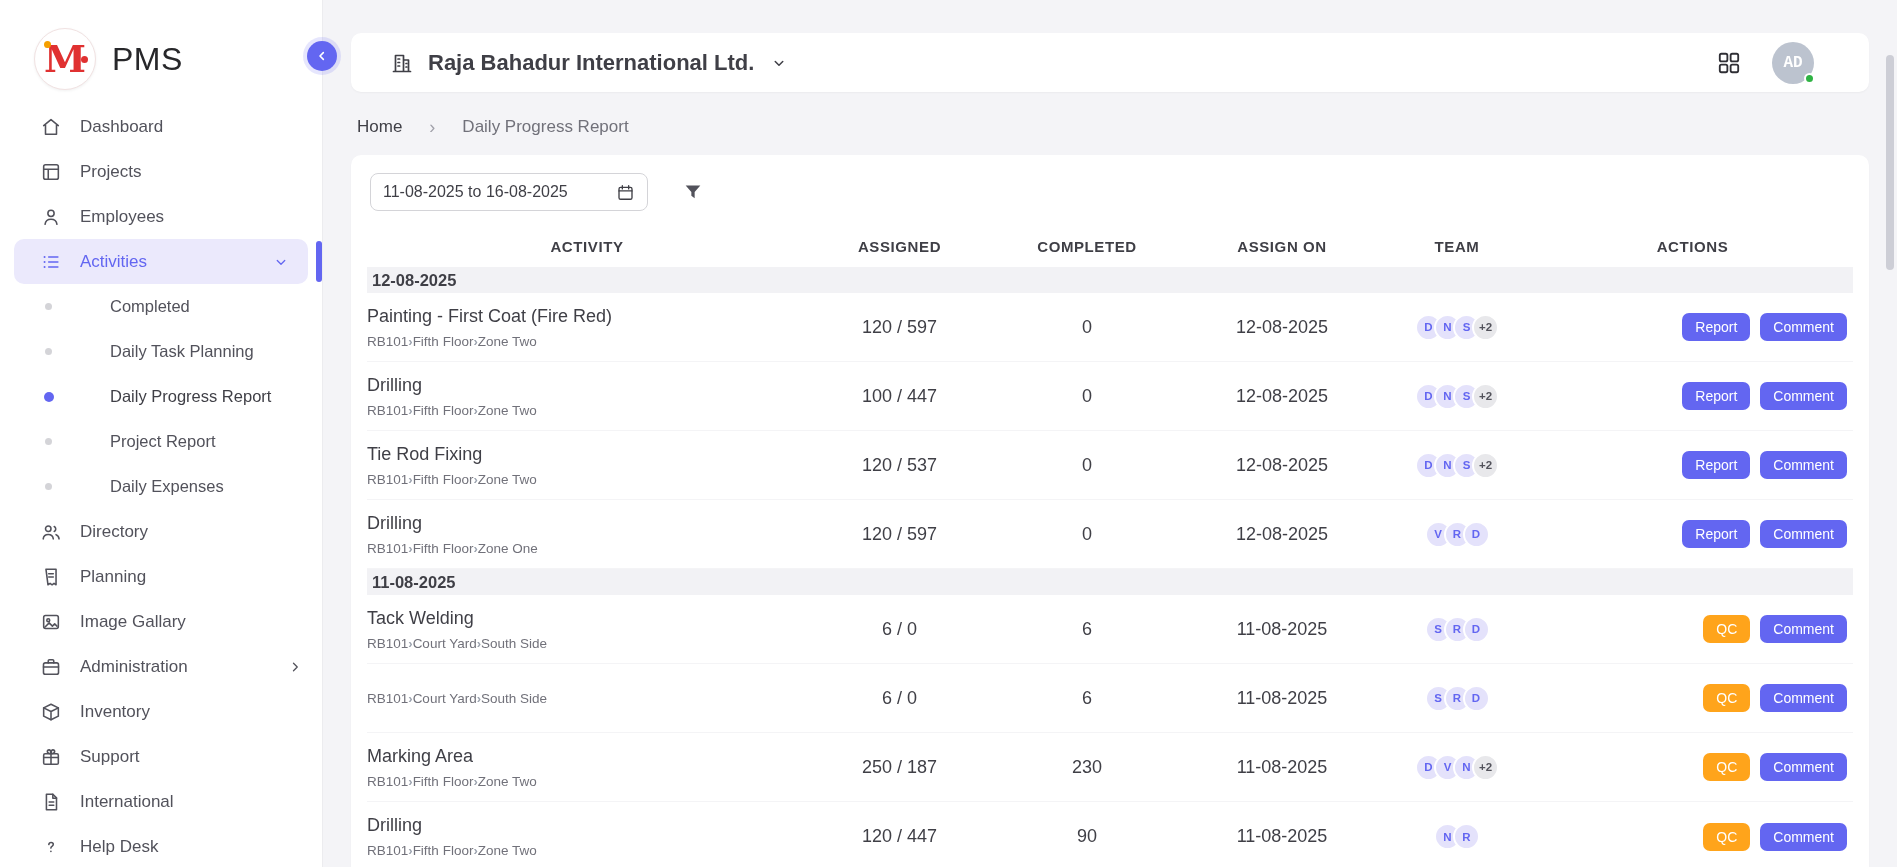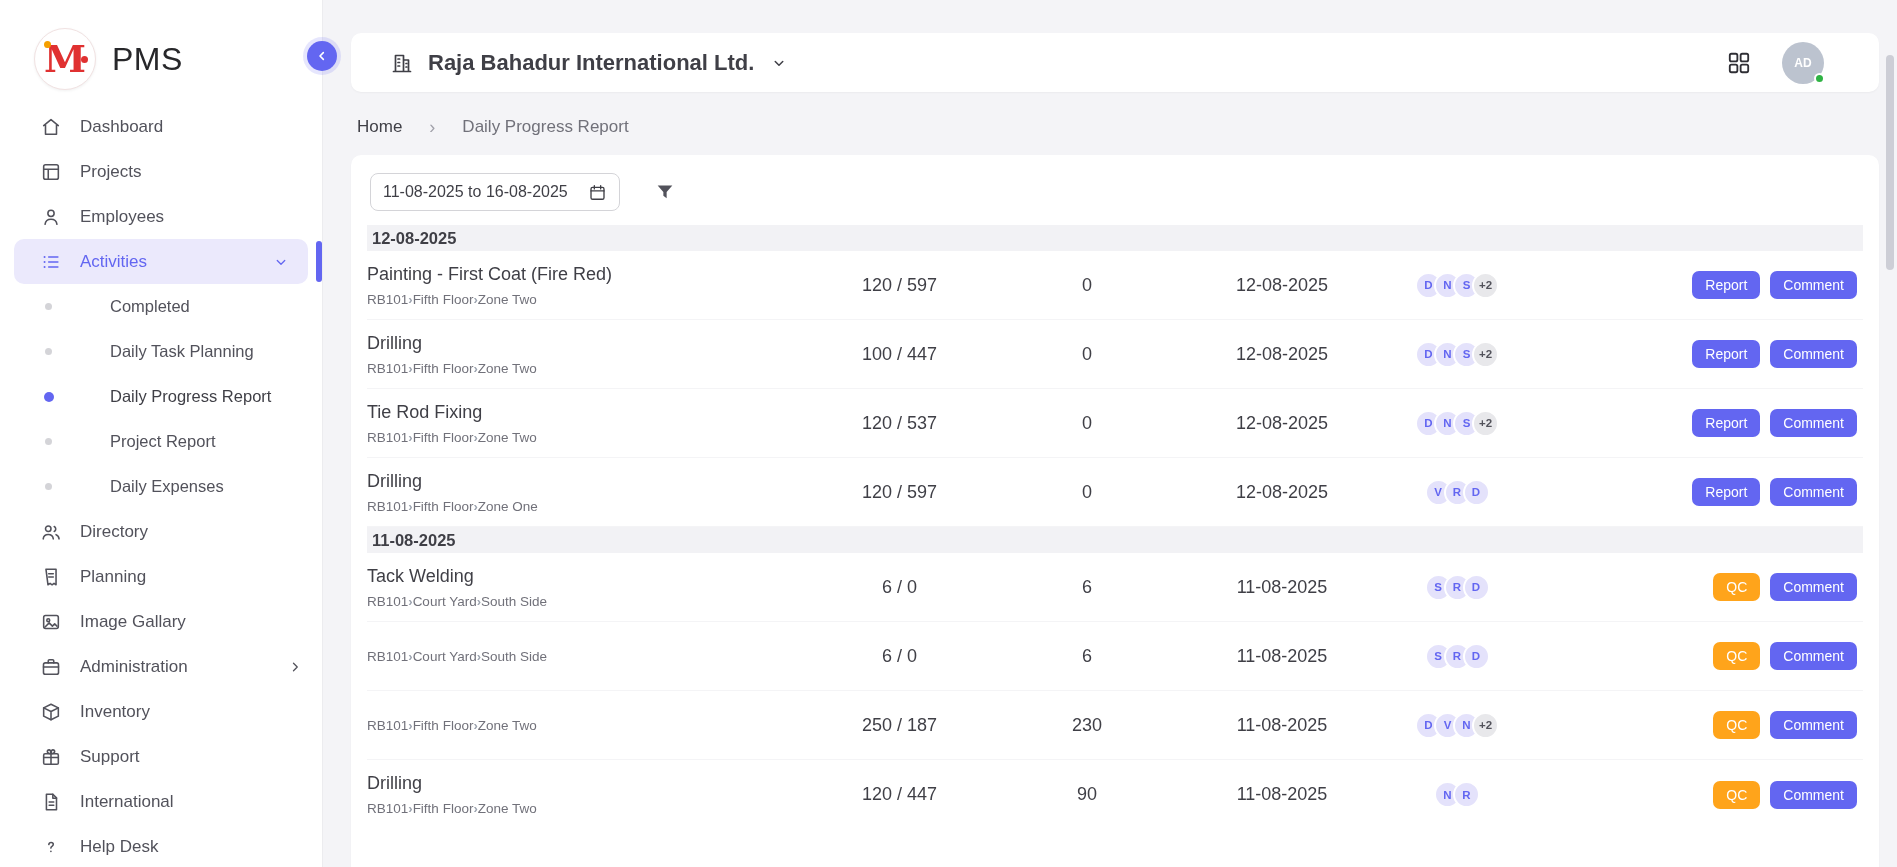--- a/index.html
+++ b/index.html
@@ -34,42 +34,42 @@
   .sdot { width:7px; height:7px; border-radius:50%; background:#d4d4d8; flex-shrink:0; }
   .smi.active { color:#3f3f46; font-weight:500; }
   .smi.active .sdot { width:10px; height:10px; background:var(--accent); margin:0 -1.5px; }
 
   .collapse-btn { position:absolute; left:307px; top:41px; width:30px; height:30px; border-radius:50%;
                   background:var(--accent); border:none; color:#fff; cursor:pointer; z-index:6;
                   box-shadow:0 0 0 4px rgba(99,102,241,.16); display:flex; align-items:center; justify-content:center; }
   .collapse-btn svg { width:16px; height:16px; }
 
   
-  .main { flex:1; padding:33px 18px 0 28px; position:relative; }
+  .main { flex:1; padding:33px 28px 0 28px; position:relative; }
   .topbar { height:59px; background:#fff; border-radius:10px; box-shadow:0 1px 2px rgba(0,0,0,.04);
             display:flex; align-items:center; justify-content:space-between; padding:0 55px 0 39px; }
   .company { display:flex; align-items:center; gap:14px; font-size:22px; font-weight:600; color:#3f3f46; cursor:pointer; }
   .company .ic { width:24px; height:24px; display:inline-flex; }
   .company .ic svg { width:24px; height:24px; }
   .topbar-right { display:flex; align-items:center; gap:30px; }
   .grid-btn { width:26px; height:26px; display:inline-flex; cursor:pointer; color:#2f2f35; background:none; border:none; }
   .grid-btn svg { width:26px; height:26px; }
-  .avatar { width:42px; height:42px; border-radius:50%; background:#bcc3cf; color:#fff; font-size:12px; font-weight:600;
-            display:flex; align-items:center; justify-content:center; position:relative; cursor:pointer; }
+  .avatar { width:42px; height:42px; border-radius:50%; background:#bcc3cf; color:#fff; font-size:16px; font-weight:600;
+            display:flex; align-items:center; justify-content:center; position:relative; cursor:pointer;font-family:Liberation Mono, monospace; }
   .status-dot { position:absolute; right:-1px; bottom:0; width:11px; height:11px; background:var(--green); border:2px solid #fff; border-radius:50%; }
 
   .breadcrumb { display:flex; align-items:center; gap:27px; font-size:17px; margin:20px 0 0 6px; height:30px; }
   .breadcrumb .bc-home { color:#3f3f46; cursor:pointer; }
   .breadcrumb .bc-current { color:#71717a; }
   .bc-sep::before { content:"\203A"; color:#a1a1aa; font-size:18px; }
 
   .content { margin-top:13px; background:#fff; border-radius:10px 10px 0 0; padding:16px 16px 0 16px; height:712px; overflow:hidden;
              box-shadow:0 1px 2px rgba(0,0,0,.04); }
   .toolbar { display:flex; align-items:center; gap:34px; padding:2px 0 14px 3px; }
-  .date-input { width:250px; height:38px; border:1px solid #d4d4d8; border-radius:8px; background:#fff;
+  .date-input { width:278px; height:38px; border:1px solid #d4d4d8; border-radius:8px; background:#fff;
                 display:flex; align-items:center; justify-content:space-between; padding:0 12px; font-size:16px; color:#3f3f46; cursor:pointer; }
   .date-input .ic { width:19px; height:19px; display:inline-flex; }
   .date-input .ic svg { width:19px; height:19px; }
   .filter-btn { width:22px; height:22px; display:inline-flex; color:#52525b; background:none; border:none; cursor:pointer; }
   .filter-btn svg { width:22px; height:22px; }
 
   .grid6 { display:grid; grid-template-columns:440px 185px 190px 200px 150px 1fr; align-items:center; }
   .thead { height:42px; }
   .th { font-size:15px; font-weight:600; color:#3f3f46; text-transform:uppercase; letter-spacing:.6px; text-align:center; }
   .group-row { background:#f2f2f5; height:26px; display:flex; align-items:center; padding:0 5px; font-size:16.5px; font-weight:700; color:#3f3f46; }
@@ -312,20 +312,28 @@
             </span>
         </div>
         <button class="filter-btn">
             <svg viewBox="0 0 24 24">
               <path d="M4 5h16l-6.2 7v6.8l-3.6-2.7V12z" fill="currentColor"></path>
             </svg>
           </button>
       </div>
 
       <div class="table">
+        <div class="thead grid6">
+          <div class="th">Activity</div>
+          <div class="th">Assigned</div>
+          <div class="th">Completed</div>
+          <div class="th">Assign On</div>
+          <div class="th">Team</div>
+          <div class="th">Actions</div>
+        </div>
 
         <div class="group-row">
           <span>12-08-2025</span>
         </div>
 
         <div class="trow grid6">
           <div class="c-activity">
             <div class="act-title">Painting - First Coat (Fire Red)</div>
             <div class="act-path">
               <span>RB101</span>
@@ -475,20 +483,21 @@
             <span class="avx">D</span>
           </div>
           <div class="c-actions">
             <button class="btn amber">QC</button>
             <button class="btn indigo">Comment</button>
           </div>
         </div>
 
         <div class="trow grid6">
           <div class="c-activity">
+            <div class="act-title">Marking Area</div>
             <div class="act-path">
               <span>RB101</span>
                 <span class="psep"></span>
               <span>Fifth Floor</span>
                 <span class="psep"></span>
               <span>Zone Two</span>
             </div>
           </div>
           <div class="c-num">250 / 187</div>
           <div class="c-num">230</div>

